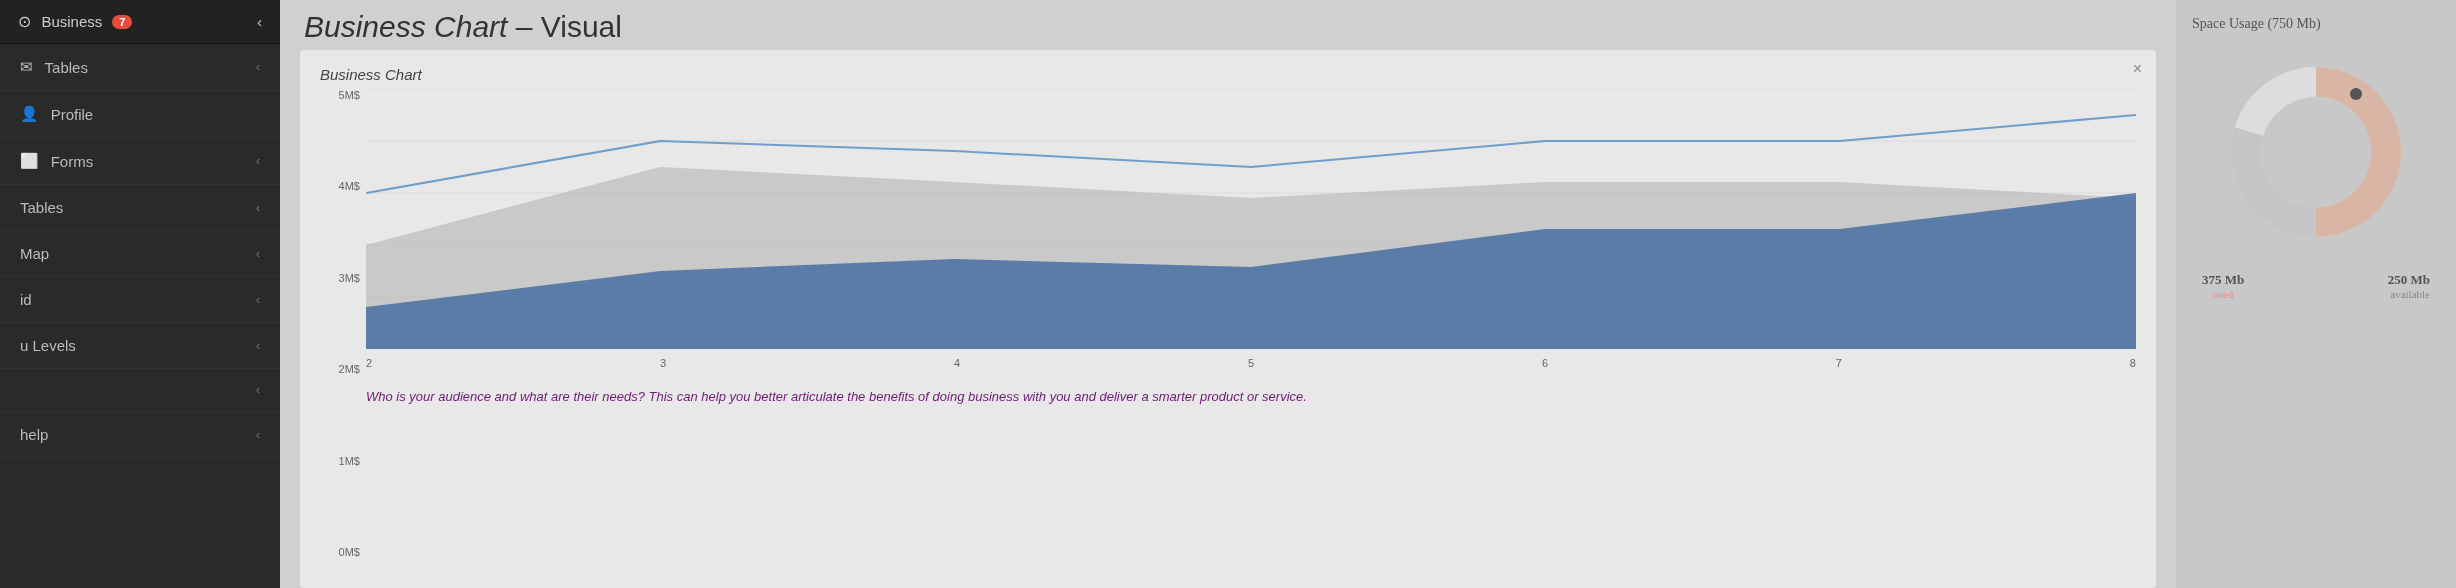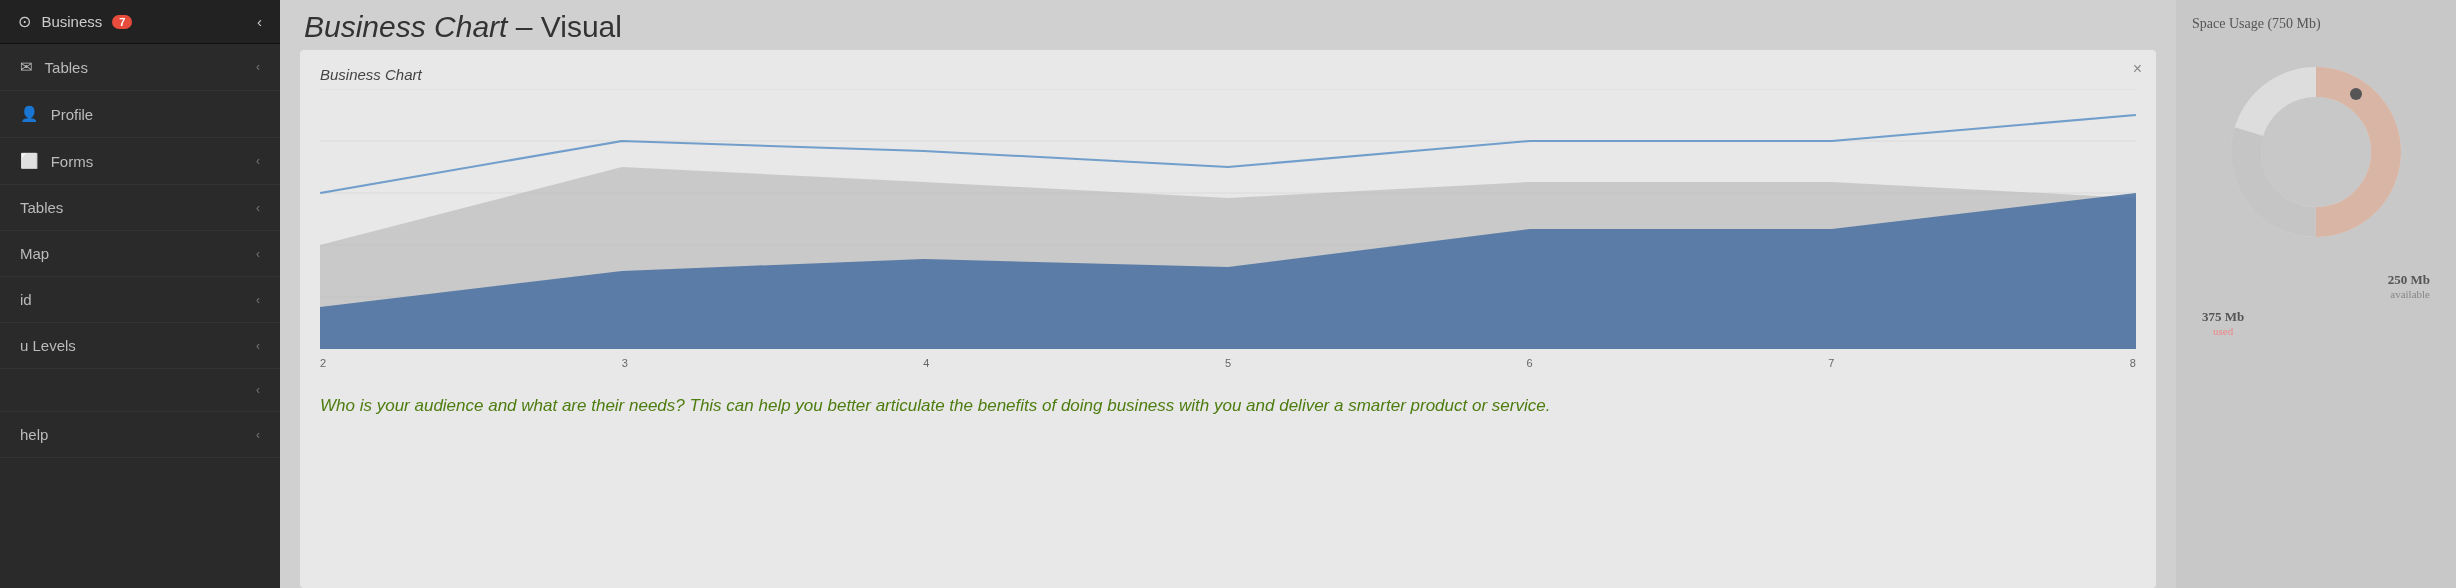--- a/index.html
+++ b/index.html
@@ -148,24 +148,24 @@
 
     .x-axis {
       display: flex;
       justify-content: space-between;
       padding: 4px 0 0 0;
       font-size: 11px;
       color: #666;
     }
 
     .description-text {
-      font-size: 17px;
-      color: #4d7c0f;
+      font-size: 13px;
+      color: #701a75;
       font-style: italic;
-      margin-top: 24px;
+      margin-top: 18px;
       line-height: 1.5;
     }
 
     
     .right-panel {
       width: 280px;
       min-width: 280px;
       background: #c8c8c8;
       height: 418px;
       padding: 16px;
@@ -253,20 +253,28 @@
     <h1 class="page-title">
       <em>Business Chart</em><span class="regular"> – Visual</span>
     </h1>
   </div>
 
   <div class="chart-card">
     <span class="chart-close">×</span>
     <div class="chart-title">Business Chart</div>
 
     <div class="chart-area">
+      <div class="y-axis">
+        <span>5M$</span>
+        <span>4M$</span>
+        <span>3M$</span>
+        <span>2M$</span>
+        <span>1M$</span>
+        <span>0M$</span>
+      </div>
       <div class="chart-body">
         
         <svg class="chart-svg" viewBox="0 0 800 260" preserveAspectRatio="none">
 
           <line x1="0" y1="0" x2="800" y2="0" stroke="#ccc" stroke-width="0.5"></line>
           <line x1="0" y1="52" x2="800" y2="52" stroke="#ccc" stroke-width="0.5"></line>
           <line x1="0" y1="104" x2="800" y2="104" stroke="#ccc" stroke-width="0.5"></line>
           <line x1="0" y1="156" x2="800" y2="156" stroke="#ccc" stroke-width="0.5"></line>
           <line x1="0" y1="208" x2="800" y2="208" stroke="#ccc" stroke-width="0.5"></line>
           <line x1="0" y1="260" x2="800" y2="260" stroke="#ccc" stroke-width="0.5"></line>
@@ -333,21 +341,21 @@
 
       <circle cx="100" cy="100" r="70" fill="none" stroke="#d9b5a5" stroke-width="30" stroke-dasharray="220 220" stroke-dashoffset="0" transform="rotate(-90 100 100)"></circle>
 
       <circle cx="100" cy="100" r="70" fill="none" stroke="#c5c5c5" stroke-width="30" stroke-dasharray="130 310" stroke-dashoffset="-220" transform="rotate(-90 100 100)"></circle>
 
       <circle cx="140" cy="42" r="6" fill="#555"></circle>
     </svg>
   </div>
 
   <div style="display:flex; justify-content:space-between; margin-top:16px; padding: 0 10px;">
-    <div style="text-align:center;margin-top:37px;">
+    <div style="text-align:center;">
       <div style="font-size:13px; font-weight:bold; color:#555;">375 Mb</div>
       <div style="font-size:11px; color:#e88;">used</div>
     </div>
     <div style="text-align:center;">
       <div style="font-size:13px; font-weight:bold; color:#555;">250 Mb</div>
       <div style="font-size:11px; color:#888;text-align:right;">available</div>
     </div>
   </div>
 </div>
 

